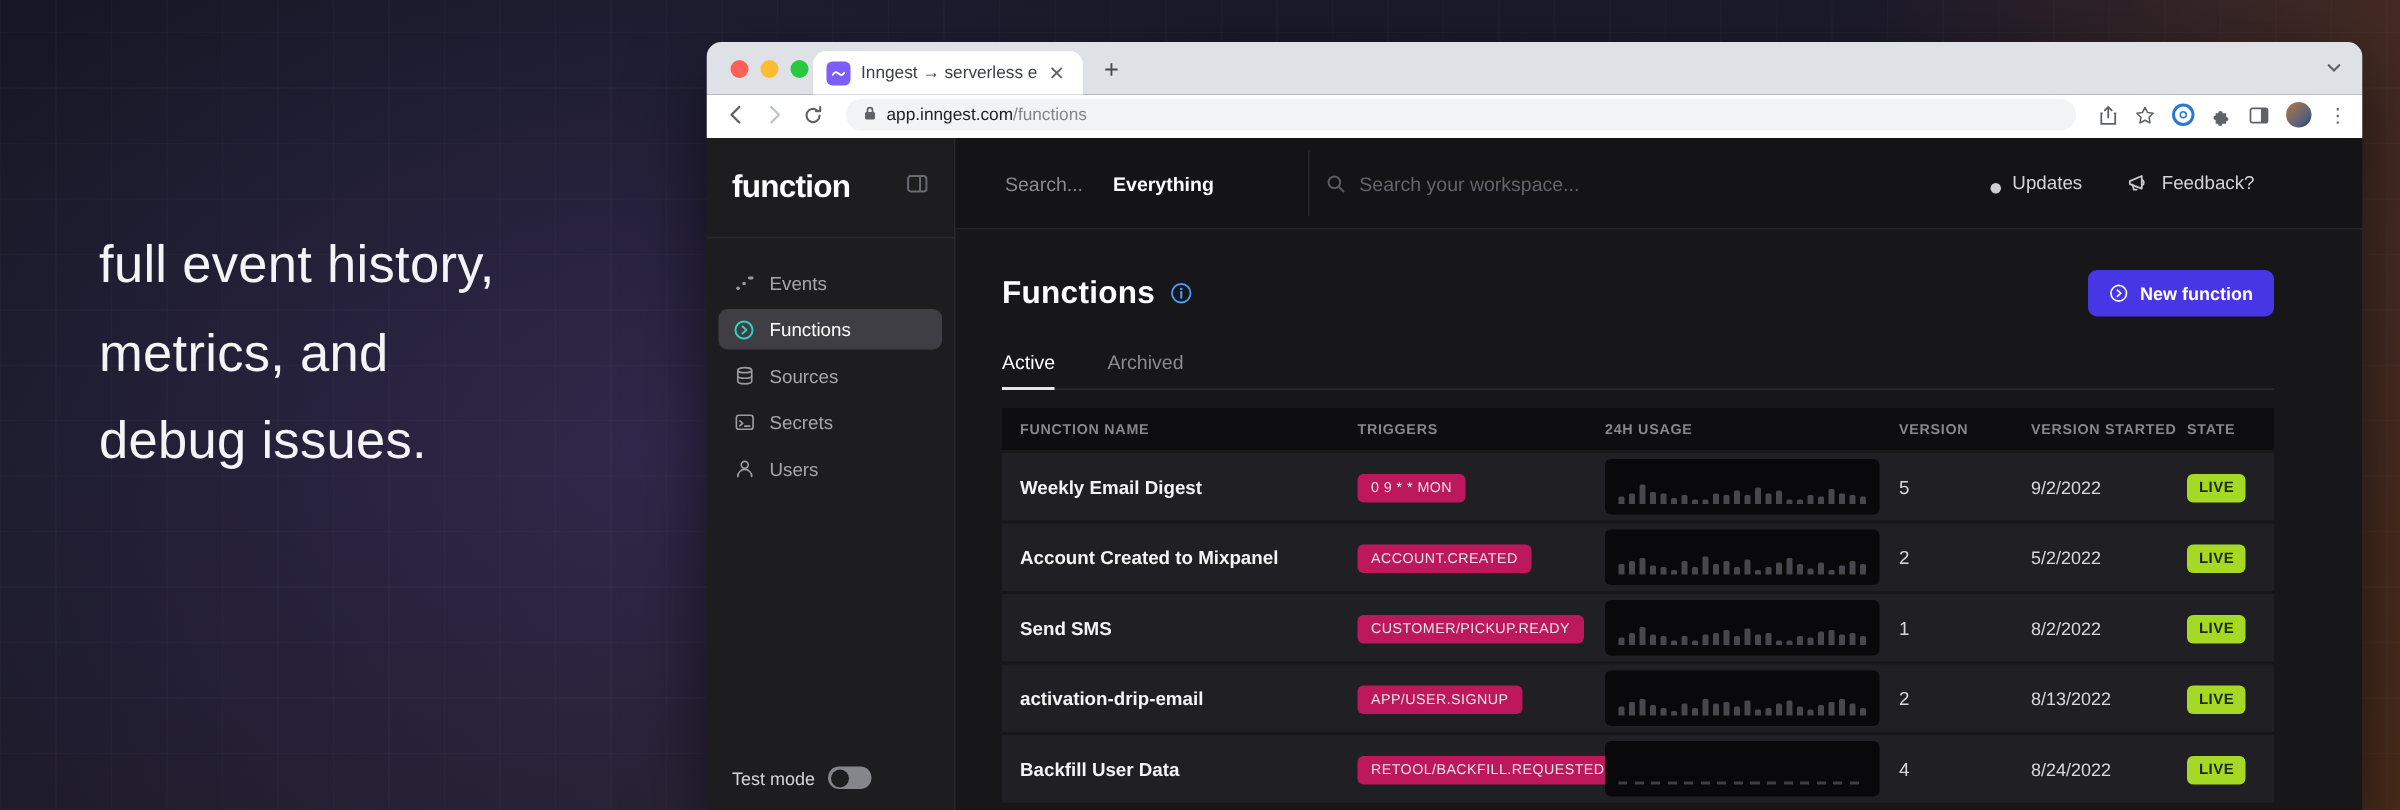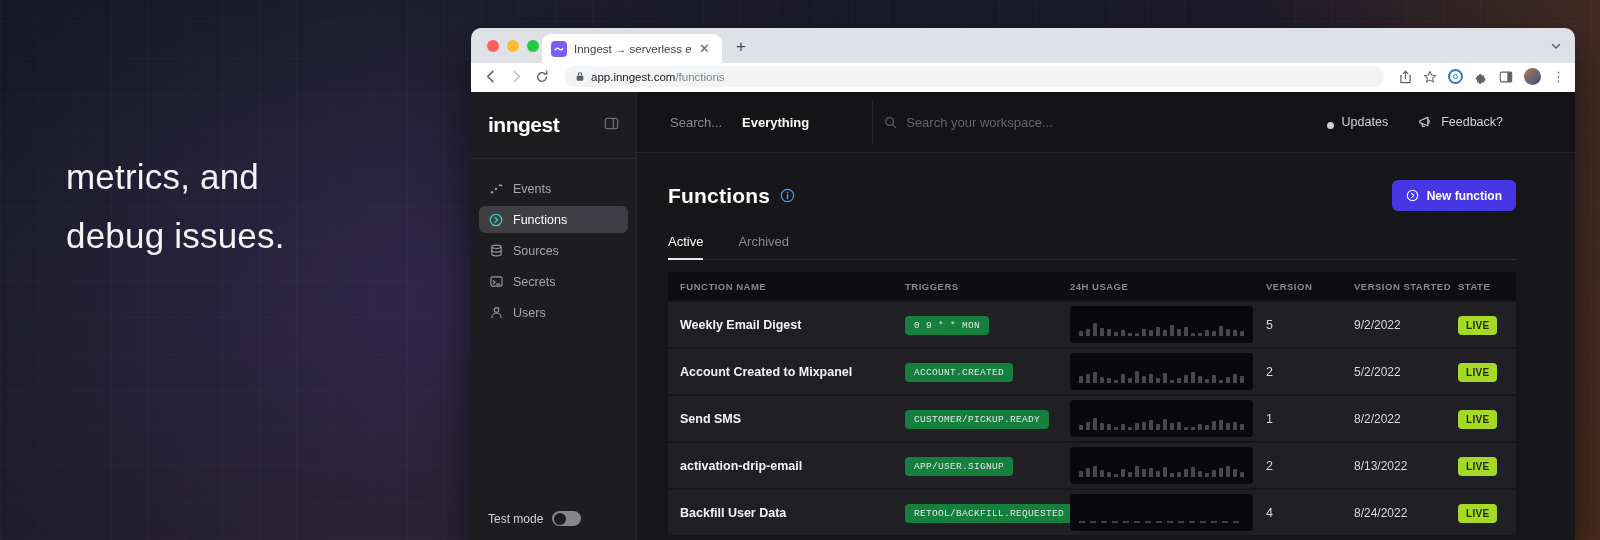--- a/index.html
+++ b/index.html
@@ -99,36 +99,37 @@
   .tabitem { font-size:13px; padding-bottom:9px; color:#8a8a90; }
   .tabitem.active { color:#fff; border-bottom:2px solid #e6e6e9; margin-bottom:-1px; }
 
   .table { margin-top:12px; }
   .thead, .trow { display:grid; grid-template-columns:225px 165px 196px 88px 104px 1fr;
     align-items:center; padding-left:12px; }
   .thead { background:#0e0e10; height:28px; color:#87878d; font-size:9.5px; font-weight:700;
     letter-spacing:.5px; }
   .trow { background:#202024; height:45px; margin-top:2px; }
   .fname { color:#f4f4f5; font-size:12.5px; font-weight:700; }
-  .trig { display:inline-block; background:#15803d; color:#e2e2e6; border-radius:4px;
-    font-family:Liberation Mono, monospace; font-size:9.5px; padding:4px 9px; letter-spacing:.3px; }
+  .trig { display:inline-block; background:#be185d; color:#e2e2e6; border-radius:4px;
+    font-family:Liberation Sans, sans-serif; font-size:9.5px; padding:4px 9px; letter-spacing:.3px; }
   .spark { width:183px; height:37px; background:#09090b; border-radius:4px; display:flex;
     align-items:flex-end; gap:3px; padding:0 9px 7px; position:relative; }
   .spark .bar { width:4px; background:#47474d; border-radius:1px 1px 0 0; }
   .spark.empty::after { content:""; position:absolute; left:9px; right:9px; bottom:8px; height:2px;
     background:repeating-linear-gradient(90deg,#3e3e44 0 6px, transparent 6px 11px); }
   .ver { color:#d8d8dc; font-size:12.5px; }
   .started { color:#d8d8dc; font-size:12px; }
   .live { display:inline-block; background:#a6d826; color:#1f2a06; font-size:10px; font-weight:800;
     border-radius:4px; padding:4px 8px; letter-spacing:.3px; }
 </style>
 </head>
 <body>
 
 <div class="hero">
+  <div>full event history,</div>
   <div>metrics, and</div>
   <div>debug issues.</div>
 </div>
 
 <div class="browser">
 
   <div class="tabstrip">
     <div class="lights">
       <span class="light r"></span>
       <span class="light y"></span>
@@ -203,21 +204,21 @@
         </svg>
     </span>
     <span class="avatar"></span>
     <span class="kebab">⋮</span>
   </div>
 
   <div class="app">
 
     <div class="sidebar">
       <div class="logo-row">
-        <span class="logo">inngest</span>
+        <span class="logo">function</span>
         <span>
           <svg width="15" height="15" viewBox="0 0 16 16">
               <rect x="1.5" y="2.5" width="13" height="11" rx="2" fill="none" stroke="#6a6a72" stroke-width="1.4"></rect>
               <line x1="10" y1="2.5" x2="10" y2="13.5" stroke="#6a6a72" stroke-width="1.4"></line>
             </svg>
         </span>
       </div>
       <div class="nav">
           <div class="nav-item">
             <span class="nav-icon">

